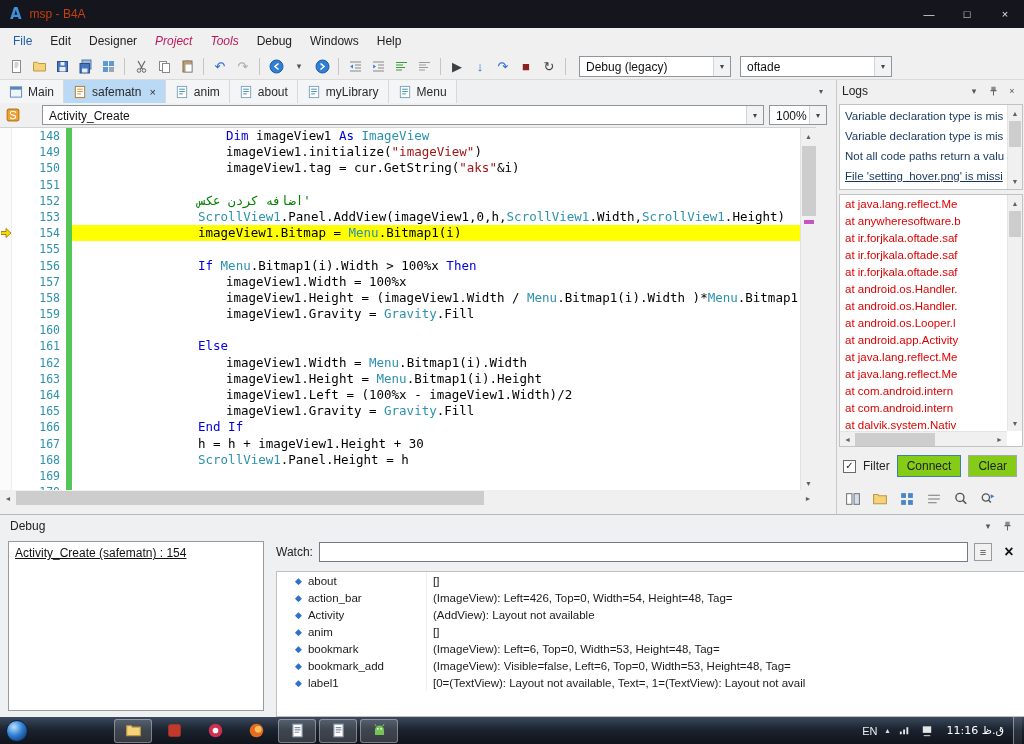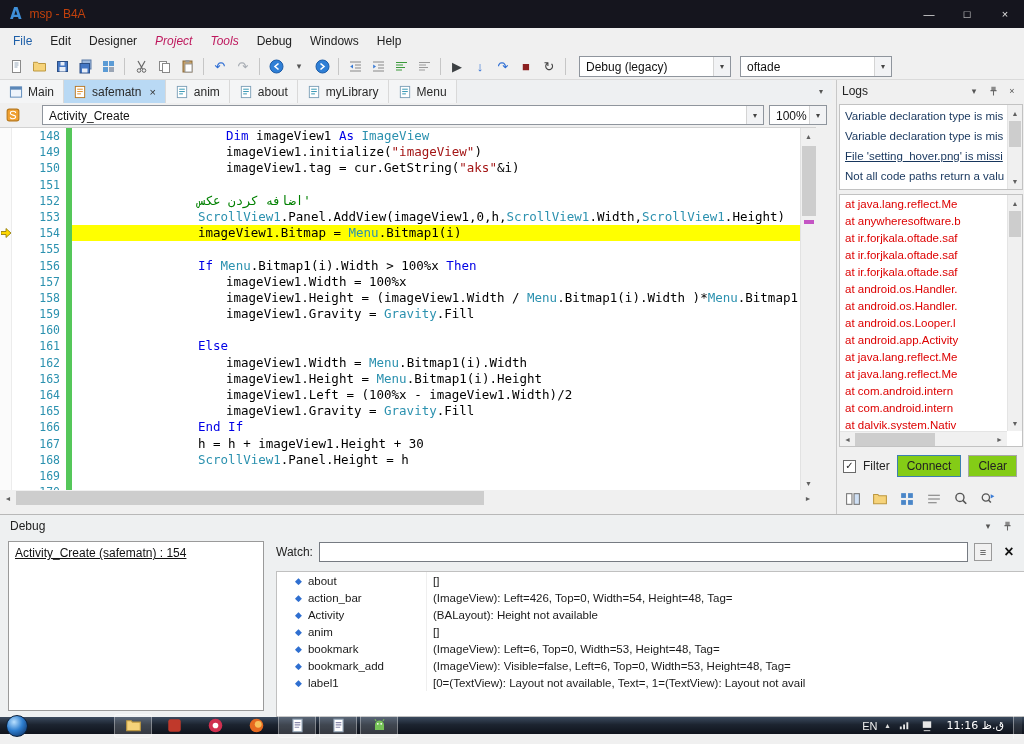--- a/index.html
+++ b/index.html
@@ -113,21 +113,21 @@
   .wthead{display:flex;height:17px;background:#f6f6f6;border-bottom:1px solid #dcdcdc;font-size:11.5px;color:#333;}
   .wth{display:flex;align-items:center;justify-content:center;border-right:1px solid #dcdcdc;}
   .wth.c-name{width:150px;}
   .wth.c-value{flex:1;}
   .wrow{display:flex;height:17px;font-size:11.5px;color:#1a1a1a;align-items:center;}
   .wname{width:150px;padding-left:18px;display:flex;gap:6px;align-items:center;border-right:1px solid #efefef;height:100%;white-space:nowrap;overflow:hidden;}
   .wdiamond{color:#2f6fd0;font-size:9px;}
   .wvalue{flex:1;padding-left:6px;white-space:nowrap;overflow:hidden;}
 
   
-  .taskbar{position:absolute;top:717px;left:0;width:1024px;height:17px;background:linear-gradient(#3b4a5e,#1c2430 45%,#0f131c);display:flex;align-items:center;padding:0 2px;}
+  .taskbar{position:absolute;top:717px;left:0;width:1024px;height:27px;background:linear-gradient(#3b4a5e,#1c2430 45%,#0f131c);display:flex;align-items:center;padding:0 2px;}
   .orb{width:22px;height:22px;border-radius:50%;background:radial-gradient(circle at 35% 30%,#b9e0ff,#2f7fd0 45%,#15437e 80%);border:1px solid #0a1f3a;margin:0 8px 0 4px;flex:none;}
   .tb-spacer{width:78px;flex:none;}
   .tbapp{width:38px;height:24px;border-radius:3px;display:flex;align-items:center;justify-content:center;margin-right:3px;flex:none;}
   .tbapp svg{width:17px;height:17px;display:block;}
   .tbapp.open{background:rgba(255,255,255,0.16);border:1px solid rgba(255,255,255,0.35);}
   .tray{margin-left:auto;display:flex;align-items:center;gap:8px;color:#eee;font-size:11px;padding-right:4px;}
   .tray-up{font-size:8px;color:#ddd;}
   .tray-ic{width:14px;height:14px;}
   .tray-ic svg{width:14px;height:14px;display:block;}
   .clock{font-size:11px;color:#fff;text-align:center;padding:0 5px;font-family:"DejaVu Sans",sans-serif;white-space:nowrap;}
@@ -519,22 +519,22 @@
           <rect x="5" y="2" width="5" height="4.5" fill="#8a8a8a"></rect>
           <path d="M4 6.5h7M7.5 6.5V12" stroke="#666" stroke-width="1.2" fill="none"></path>
         </svg>
       </span>
     <span class="lh-ic">×</span>
   </div>
   <div class="listbox warnbox">
     <div class="list-items">
         <div class="warn-item">Variable declaration type is mis</div>
         <div class="warn-item">Variable declaration type is mis</div>
+        <div class="warn-item">Not all code paths return a valu</div>
         <div class="warn-item link">File 'setting_hover.png' is missi</div>
-        <div class="warn-item">Not all code paths return a valu</div>
       </div>
     <div class="lvscroll">
       <div class="sarr">▲</div>
       <div class="lvthumb"></div>
       <div class="sarr bottom">▼</div>
     </div>
   </div>
   <div class="listbox errbox">
     <div class="list-items">
         <div class="err-item">at java.lang.reflect.Me</div>
@@ -646,21 +646,21 @@
             <span class="wdiamond">◆</span>
             <span>action_bar</span>
           </div>
           <div class="wvalue">(ImageView): Left=426, Top=0, Width=54, Height=48, Tag=</div>
         </div>
         <div class="wrow">
           <div class="wname">
             <span class="wdiamond">◆</span>
             <span>Activity</span>
           </div>
-          <div class="wvalue">(BALayout): Height not available</div>
+          <div class="wvalue">(AddView): Layout not available</div>
         </div>
         <div class="wrow">
           <div class="wname">
             <span class="wdiamond">◆</span>
             <span>anim</span>
           </div>
           <div class="wvalue">[]</div>
         </div>
         <div class="wrow">
           <div class="wname">

